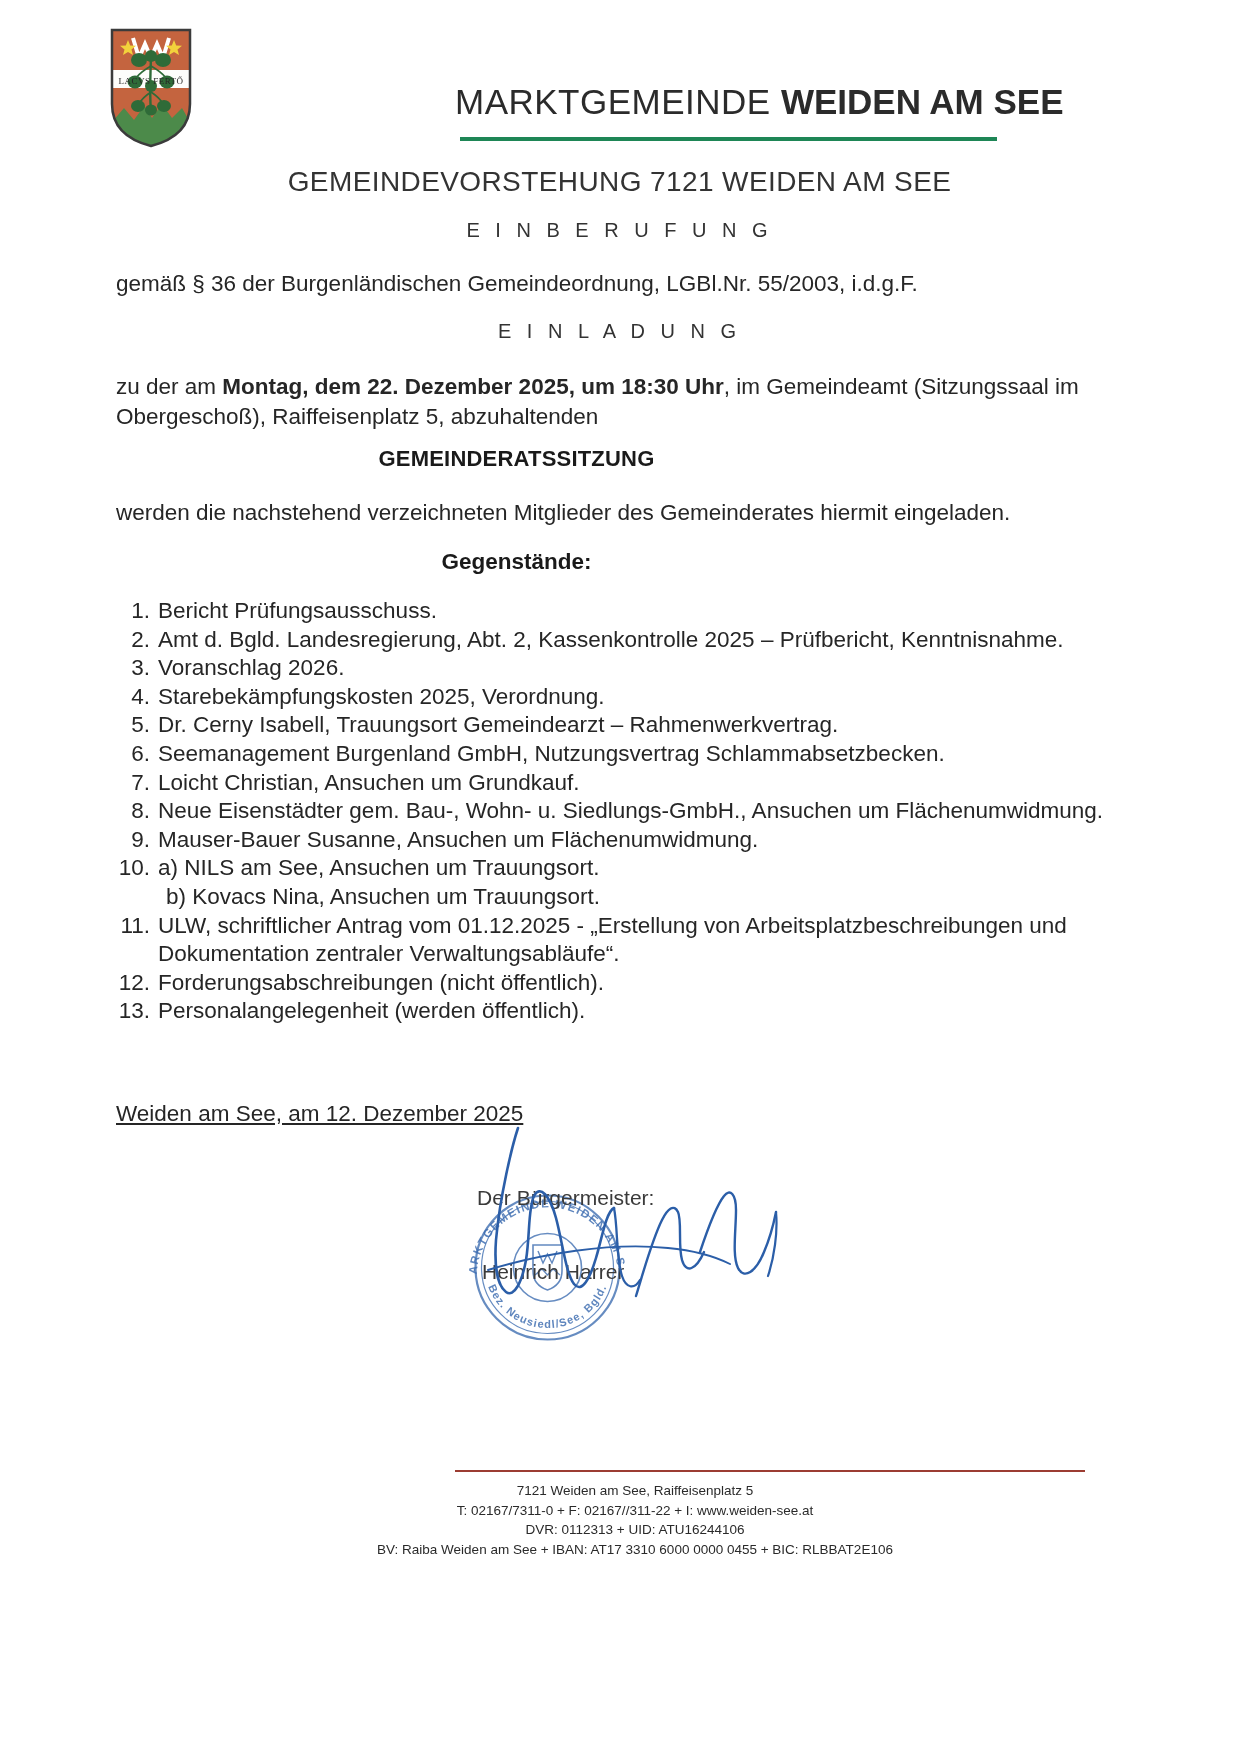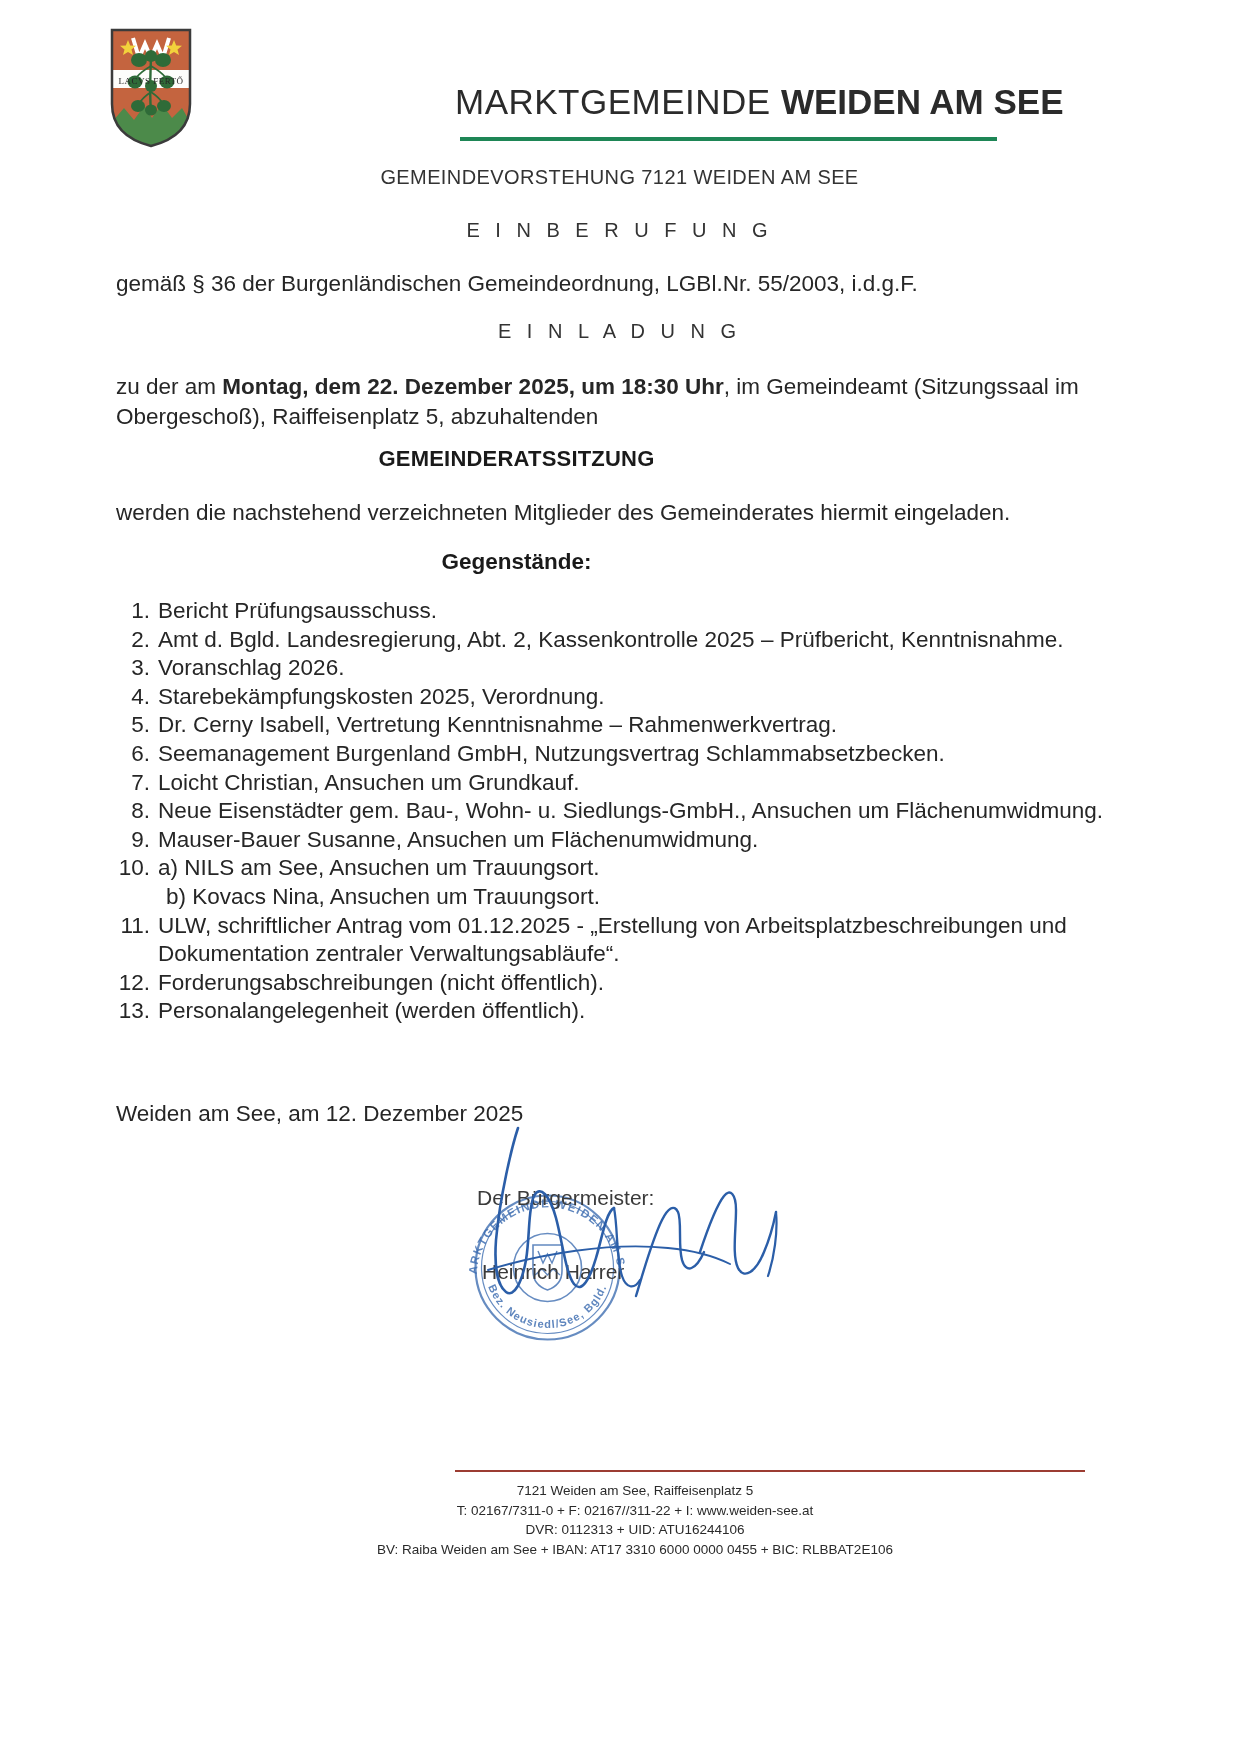--- a/index.html
+++ b/index.html
@@ -54,21 +54,21 @@
     width: 537px;
     height: 4px;
     background: #1e8656;
   }
 
   
   .subheading {
     position: absolute;
     width: 1239px;
     text-align: center;
-    font-size: 20px;
+    font-size: 28px;
     color: #333;
     letter-spacing: 0.4px;
   }
   #line-vorstehung { top: 166px; }
   #line-einberufung { top: 219px; letter-spacing: 5px; font-size: 20px; }
   #line-einladung   { top: 320px; letter-spacing: 5px; font-size: 20px; }
 
   .para {
     position: absolute;
     font-size: 22.5px;
@@ -121,20 +121,21 @@
   }
 
   
   .place-date {
     position: absolute;
     left: 116px;
     top: 1101px;
     font-size: 22.5px;
     color: #262626;
     white-space: nowrap;
+    text-decoration: underline;
   }
   .sig-role {
     position: absolute;
     left: 477px;
     top: 1186px;
     font-size: 21px;
     color: #3a3a3a;
     white-space: nowrap;
   }
   .sig-name {
@@ -269,21 +270,21 @@
       <div class="row">
         <div class="num">3.</div>
         <div class="txt"> Voranschlag 2026.</div>
       </div>
       <div class="row">
         <div class="num">4.</div>
         <div class="txt">Starebekämpfungskosten 2025, Verordnung.</div>
       </div>
       <div class="row">
         <div class="num">5.</div>
-        <div class="txt">Dr. Cerny Isabell, Vertretung Kenntnisnahme – Rahmenwerkvertrag.</div>
+        <div class="txt">Dr. Cerny Isabell, Trauungsort Gemeindearzt – Rahmenwerkvertrag.</div>
       </div>
       <div class="row">
         <div class="num">6.</div>
         <div class="txt">Seemanagement Burgenland GmbH, Nutzungsvertrag Schlammabsetzbecken.</div>
       </div>
       <div class="row">
         <div class="num">7.</div>
         <div class="txt">Loicht Christian, Ansuchen um Grundkauf.</div>
       </div>
       <div class="row">

